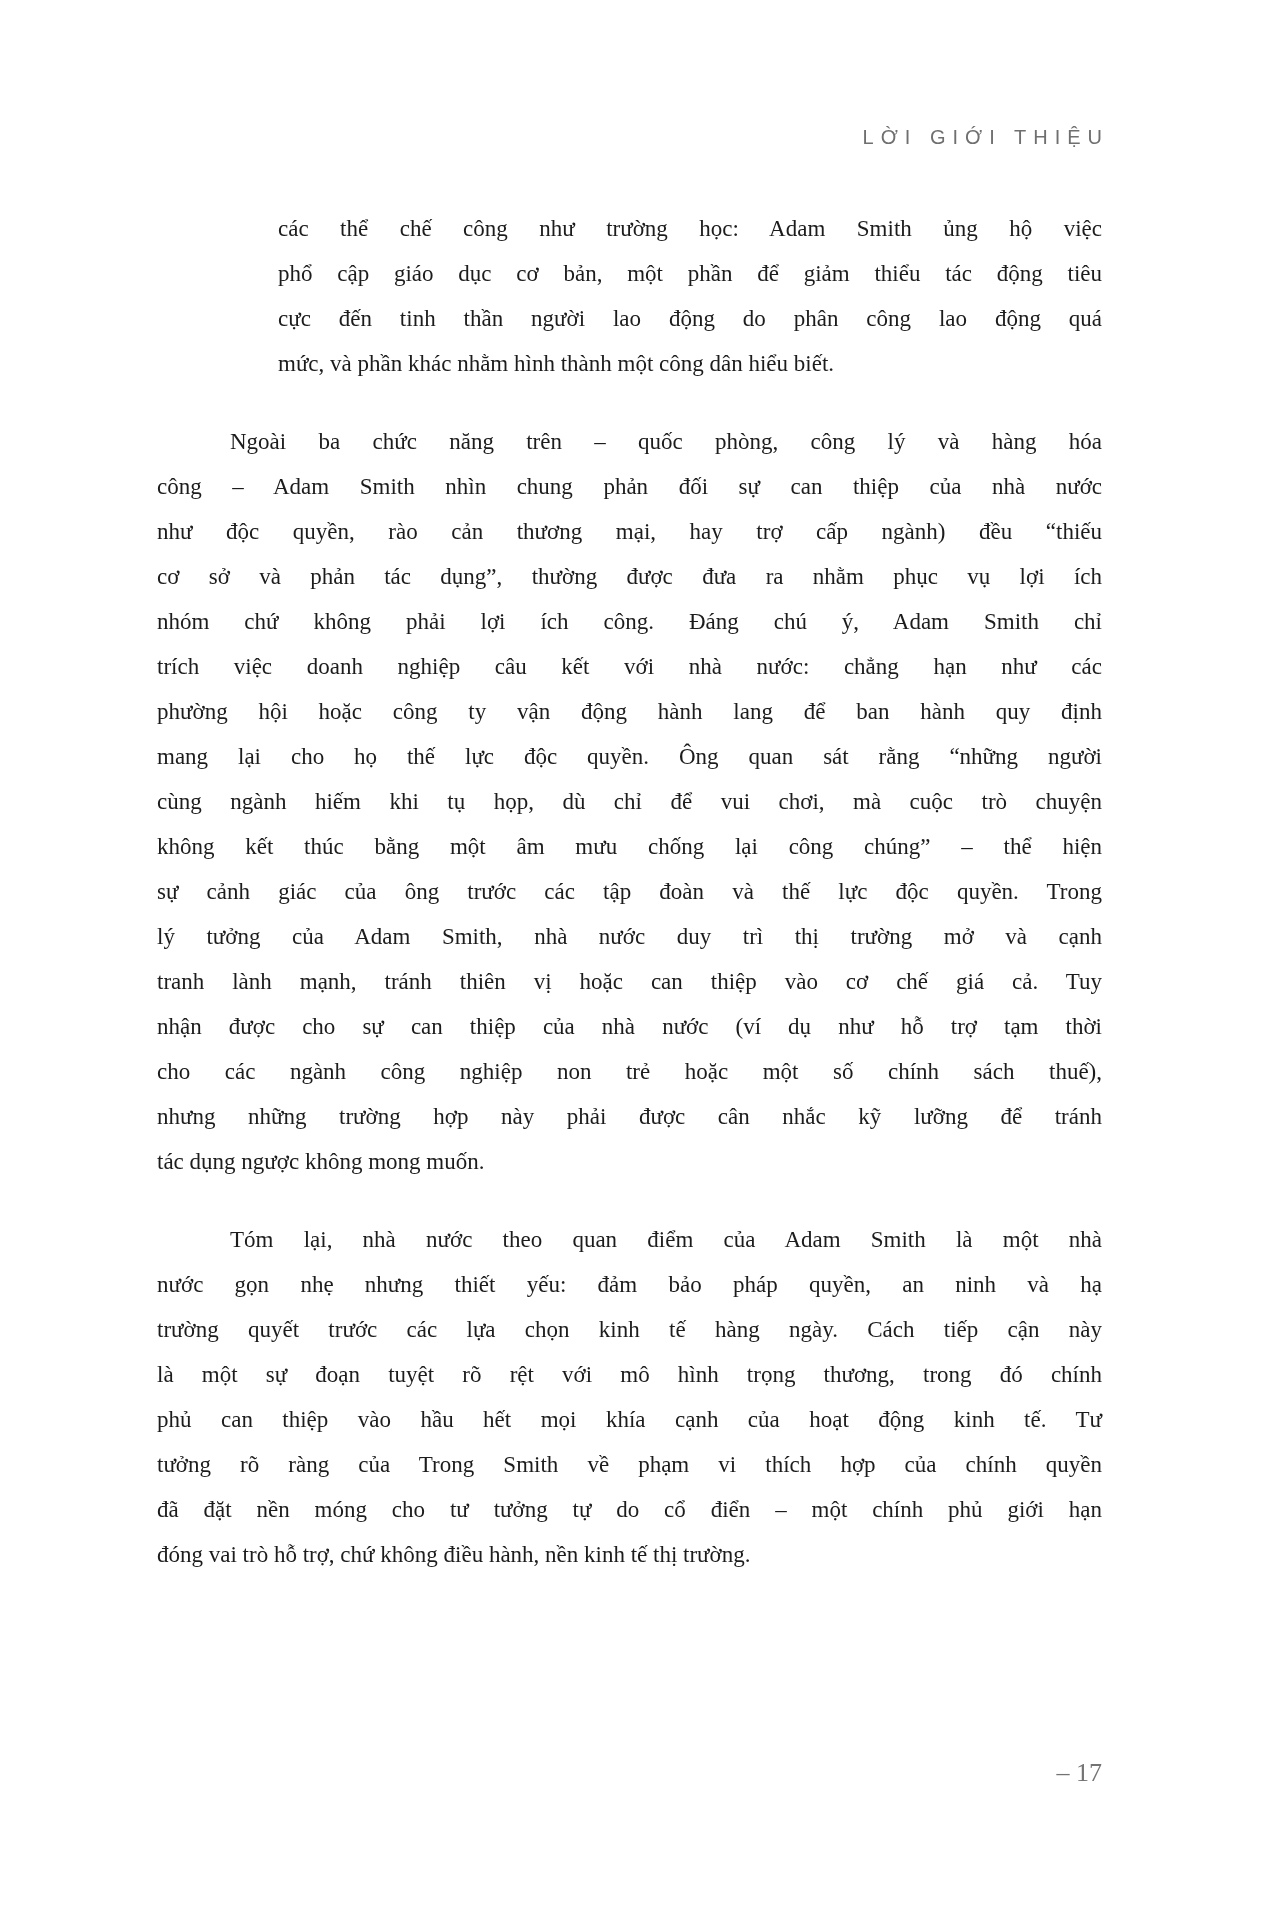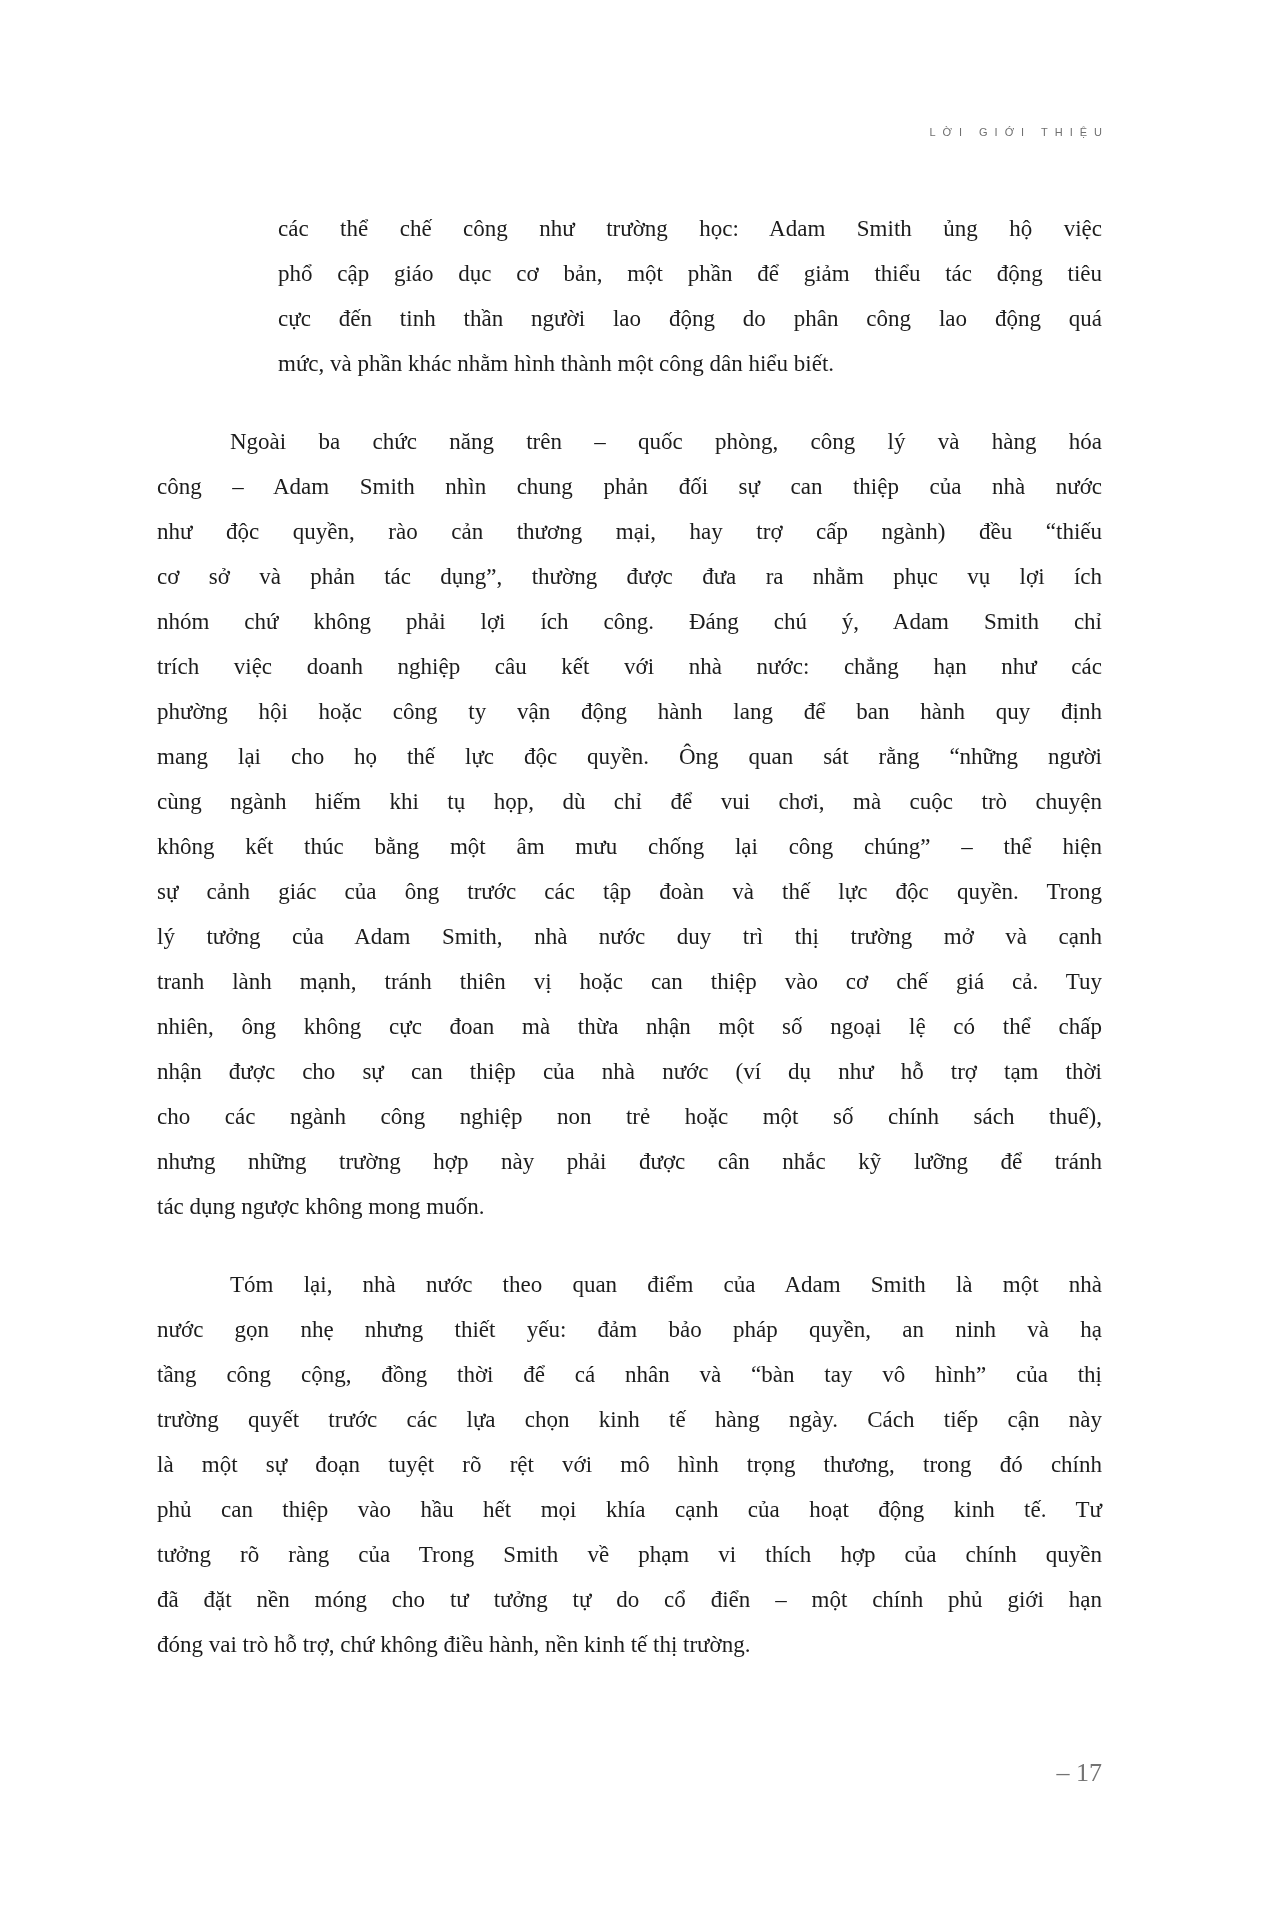--- a/index.html
+++ b/index.html
@@ -10,21 +10,21 @@
     background: #ffffff;
     overflow: hidden;
     font-family: "Liberation Serif", "DejaVu Serif", serif;
     color: #1c1c1c;
   }
   .running-header {
     position: absolute;
     top: 126px;
     right: 174px;
     font-family: "Liberation Sans", "DejaVu Sans", sans-serif;
-    font-size: 11px;
+    font-size: 20px;
     letter-spacing: 7px;
     margin-right: -7px;
     color: #6f6f6f;
     white-space: nowrap;
   }
   .content {
     position: absolute;
     left: 157px;
     top: 206px;
     width: 945px;
@@ -75,30 +75,28 @@
         <div class="ln">cơ sở và phản tác dụng”, thường được đưa ra nhằm phục vụ lợi ích</div>
         <div class="ln">nhóm chứ không phải lợi ích công. Đáng chú ý, Adam Smith chỉ</div>
         <div class="ln">trích việc doanh nghiệp câu kết với nhà nước: chẳng hạn như các</div>
         <div class="ln">phường hội hoặc công ty vận động hành lang để ban hành quy định</div>
         <div class="ln">mang lại cho họ thế lực độc quyền. Ông quan sát rằng “những người</div>
         <div class="ln">cùng ngành hiếm khi tụ họp, dù chỉ để vui chơi, mà cuộc trò chuyện</div>
         <div class="ln">không kết thúc bằng một âm mưu chống lại công chúng” – thể hiện</div>
         <div class="ln">sự cảnh giác của ông trước các tập đoàn và thế lực độc quyền. Trong</div>
         <div class="ln">lý tưởng của Adam Smith, nhà nước duy trì thị trường mở và cạnh</div>
         <div class="ln">tranh lành mạnh, tránh thiên vị hoặc can thiệp vào cơ chế giá cả. Tuy</div>
-        <div class="ln">nhiên, ông không cực đoan mà thừa nhận một số ngoại lệ có thể chấp</div>
         <div class="ln">nhận được cho sự can thiệp của nhà nước (ví dụ như hỗ trợ tạm thời</div>
         <div class="ln">cho các ngành công nghiệp non trẻ hoặc một số chính sách thuế),</div>
         <div class="ln">nhưng những trường hợp này phải được cân nhắc kỹ lưỡng để tránh</div>
         <div class="ln last">tác dụng ngược không mong muốn.</div>
       </div>
       <div class="paragraph">
         <div class="ln first-indent">Tóm lại, nhà nước theo quan điểm của Adam Smith là một nhà</div>
         <div class="ln">nước gọn nhẹ nhưng thiết yếu: đảm bảo pháp quyền, an ninh và hạ</div>
-        <div class="ln">tầng công cộng, đồng thời để cá nhân và “bàn tay vô hình” của thị</div>
         <div class="ln">trường quyết trước các lựa chọn kinh tế hàng ngày. Cách tiếp cận này</div>
         <div class="ln">là một sự đoạn tuyệt rõ rệt với mô hình trọng thương, trong đó chính</div>
         <div class="ln">phủ can thiệp vào hầu hết mọi khía cạnh của hoạt động kinh tế. Tư</div>
         <div class="ln">tưởng rõ ràng của Trong Smith về phạm vi thích hợp của chính quyền</div>
         <div class="ln">đã đặt nền móng cho tư tưởng tự do cổ điển – một chính phủ giới hạn</div>
         <div class="ln last">đóng vai trò hỗ trợ, chứ không điều hành, nền kinh tế thị trường.</div>
       </div>
     </div>
 
   <div class="page-number">– 17</div>

